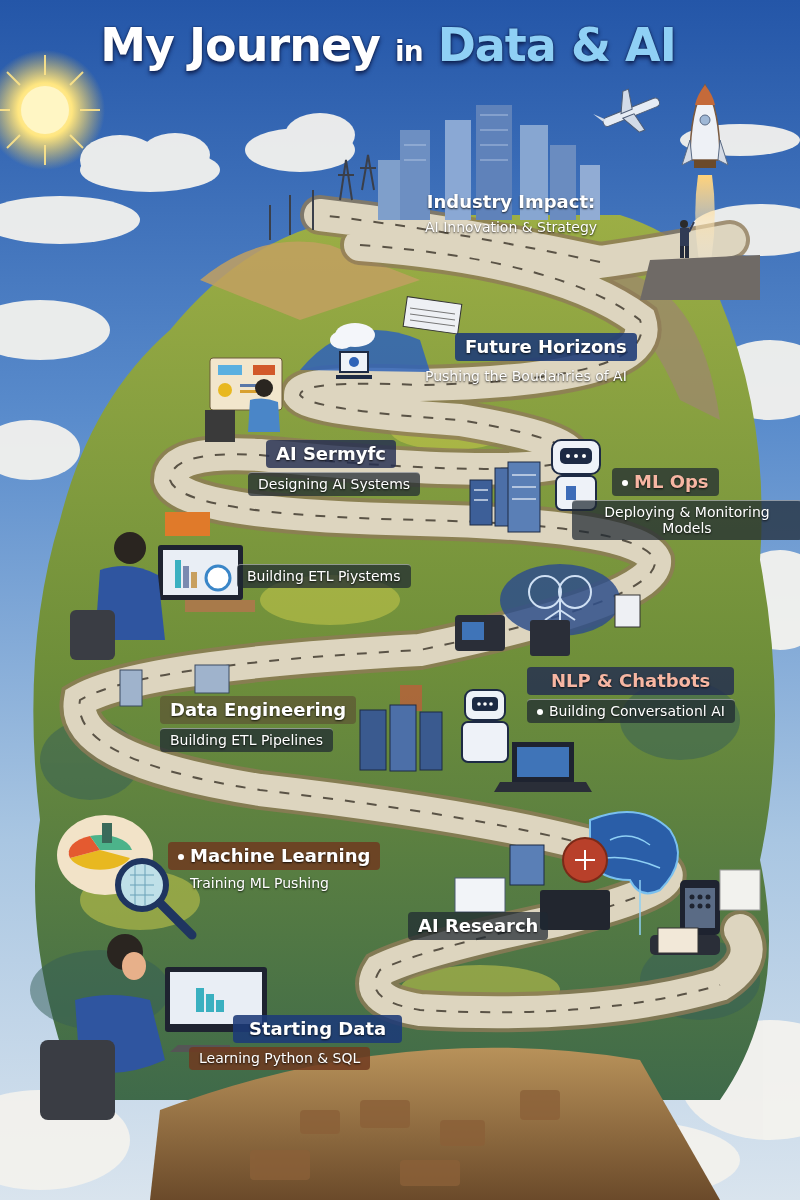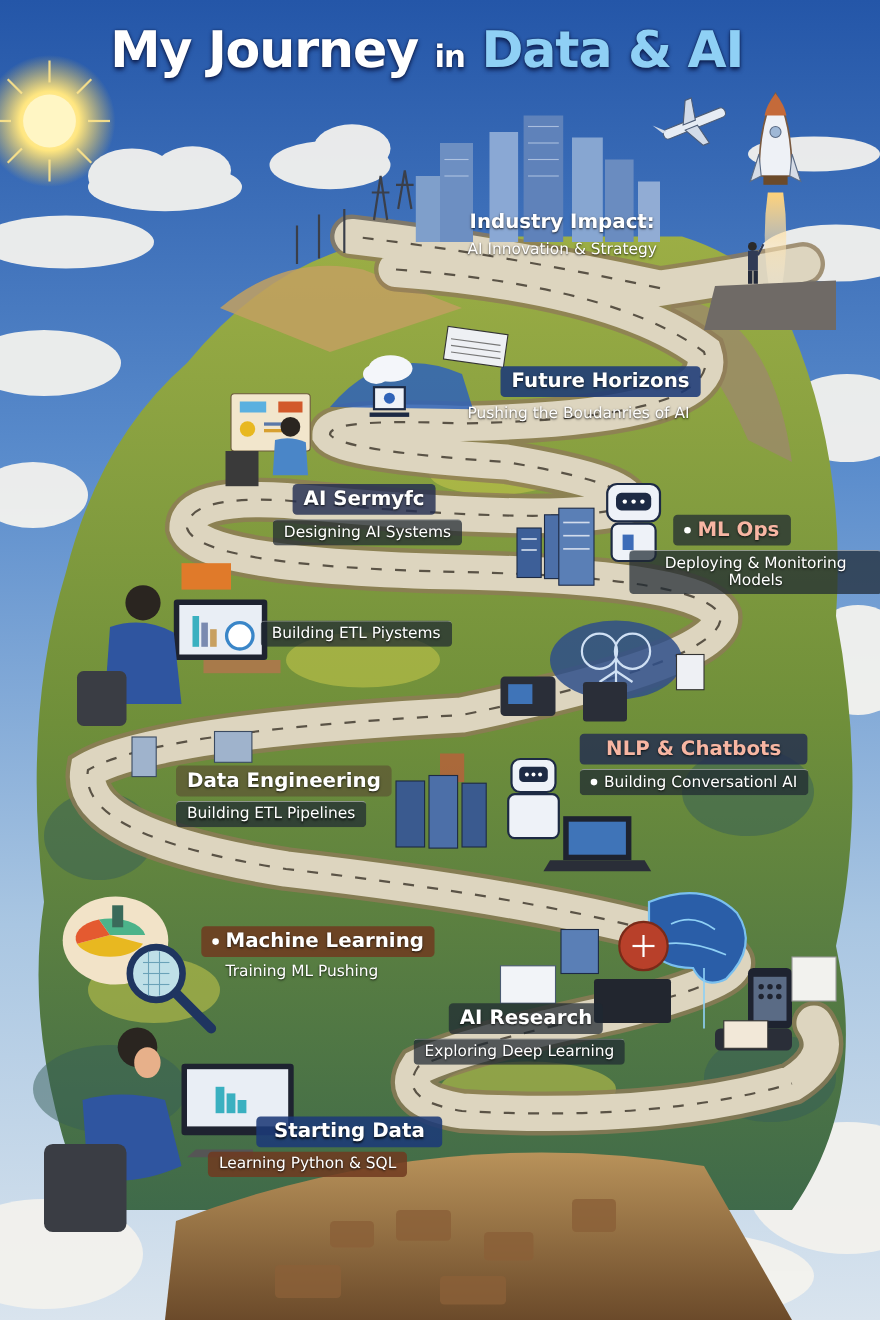--- a/index.html
+++ b/index.html
@@ -387,26 +387,25 @@
 <div class="label" style="left:527px; top:667px;">
   <div><span class="head bg-navy pink" style="padding-left:24px;padding-right:24px;">NLP &amp; Chatbots</span></div>
   <div><span class="sub bg-dark"><span class="dot"></span><span>Building Conversationl AI</span></span></div>
 </div>
 
 <div class="label" style="left:160px; top:696px;">
   <div><span class="head bg-none" style="background:rgba(90,70,50,0.55);">Data Engineering</span></div>
   <div><span class="sub bg-dark">Building ETL Pipelines</span></div>
 </div>
 
-<div class="label" style="left:183px; top:842px;text-decoration:underline;">
+<div class="label" style="left:168px; top:842px;text-decoration:underline;">
   <div><span class="head bg-brown"><span class="dot"></span><span>Machine Learning</span></span></div>
   <div style="margin-left:12px; margin-top:-2px;"><span class="sub bg-none" style="border-top:none;">Training ML Pushing</span></div>
 </div>
 
 <div class="label" style="left:400px; top:912px;">
   <div style="margin-left:8px;"><span class="head bg-dark">AI Research</span></div>
-  <div style="margin-left:-24px;"><span class="sub bg-dark">Exploring Deep Learning</span></div>
 </div>
 
 <div class="label" style="left:233px; top:1015px;">
   <div><span class="head bg-blue" style="padding-left:16px;padding-right:16px;">Starting Data</span></div>
   <div style="margin-left:-44px;"><span class="sub bg-brown" style="border-top:none;">Learning Python &amp; SQL</span></div>
 </div>
 
 </body></html>

